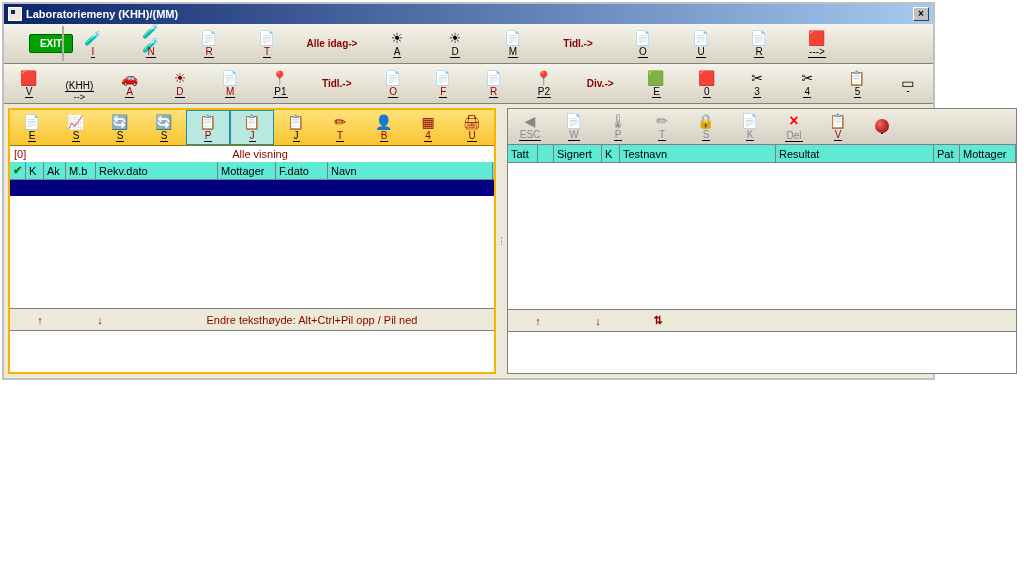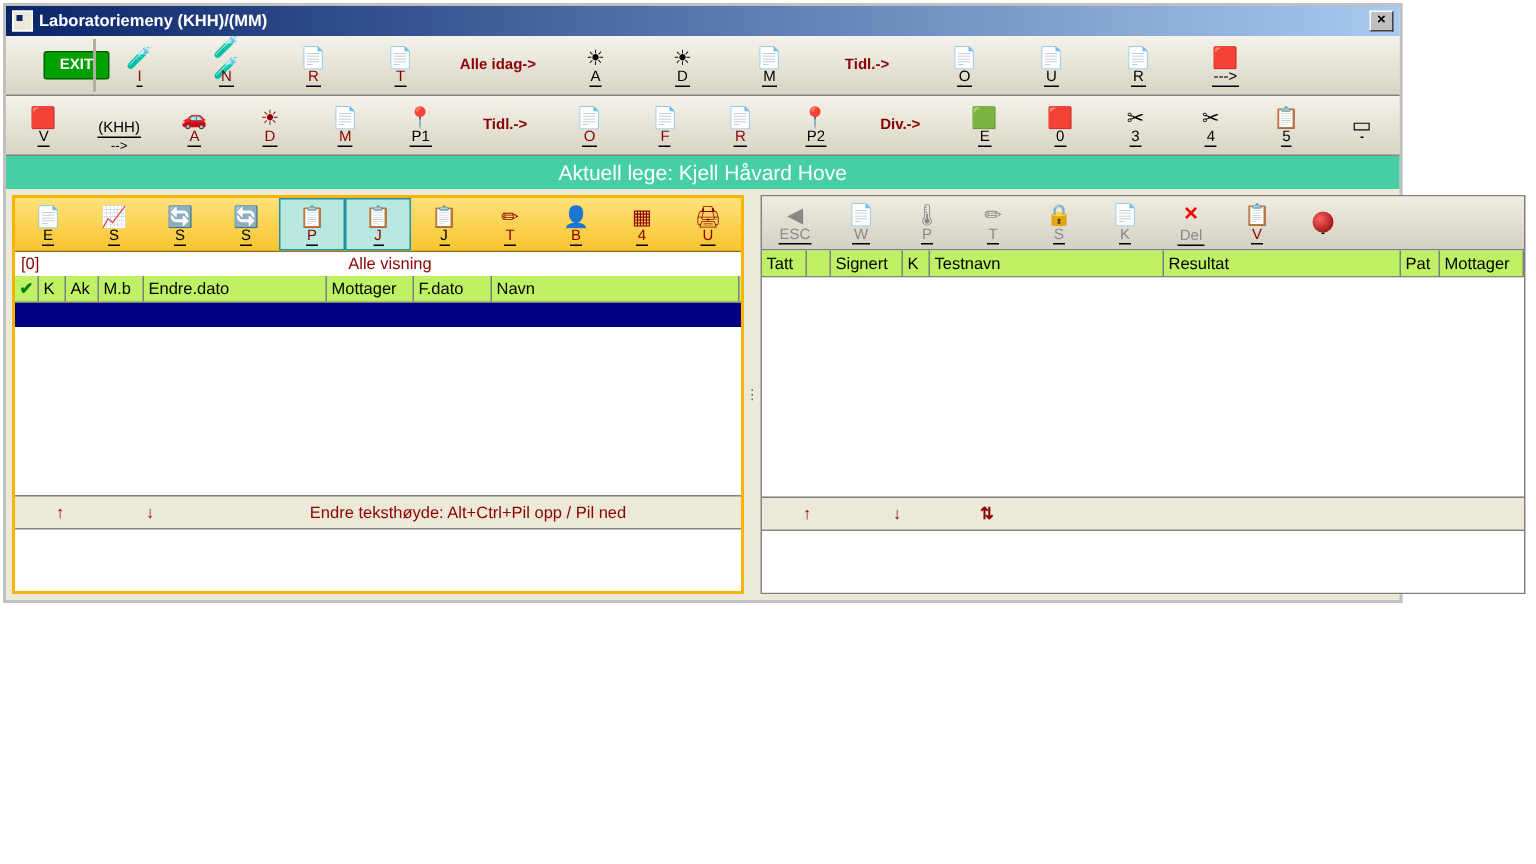--- a/index.html
+++ b/index.html
@@ -27,21 +27,21 @@
   .pane{border:1px solid #808080;background:#fff;}
   .pane.left{width:490px;border:2px solid #f8b400;}
   .pane.right{flex:1;}
   .subtoolbar{display:flex;height:36px;background:linear-gradient(to bottom,#ffe27a,#f8c430);border-bottom:1px solid #a07000;}
   .subtoolbar.gray{background:linear-gradient(to bottom,#f0ede0,#d4d0c4);border-bottom:1px solid #808080;}
   .st-btn{width:44px;display:flex;flex-direction:column;align-items:center;justify-content:center;font-size:10px;cursor:pointer;border:1px solid transparent;}
   .st-btn.sel{background:#b8e8e0;border:1px solid #2090a0;}
   .st-btn .ic{height:16px;font-size:14px;}
   .st-btn.red{color:#8b0000;}
   .st-btn.gray-dis{color:#888;}
-  .gridhead{background:#bef264;border-bottom:1px solid #808080;display:flex;align-items:center;height:18px;}
+  .gridhead{background:#5eead4;border-bottom:1px solid #808080;display:flex;align-items:center;height:18px;}
   .gridhead .cell{border-right:1px solid #808080;padding:1px 3px;font-size:11px;height:100%;display:flex;align-items:center;}
   .title-row{color:#8b0000;font-size:11px;display:flex;align-items:center;padding:0 4px;height:16px;}
   .title-row .count{width:16px;}
   .title-row .vv{flex:1;text-align:center;}
   .datarow{background:#000080;height:16px;}
   .gridbody{height:128px;background:#fff;overflow:auto;}
   .paging{display:flex;align-items:center;height:22px;border-top:1px solid #808080;background:#ece9d8;}
   .paging .arrow{width:60px;text-align:center;color:#8b0000;font-weight:bold;cursor:pointer;}
   .paging .hint{color:#8b0000;flex:1;text-align:center;}
   .footerarea{height:42px;background:#fff;border-top:1px solid #808080;}
@@ -191,21 +191,20 @@
         <span class="ic">📋</span>
         <span class="tb-lbl">5</span>
       </div>
       <div class="tb-btn ">
         <span class="ic">▭</span>
         <span class="tb-lbl"></span>
       </div>
       <div id="tb2c" style="display: contents;"></div>
   </div>
 
-  <div class="banner">Aktuell lege: Kjell Håvard  Hove</div>
 
   <div class="panes">
 
     <div class="pane left">
       <div class="subtoolbar" id="lt-tools">
           <div class="st-btn">
             <span class="ic">📄</span>
             <span class="tb-lbl">E</span>
           </div>
           <div class="st-btn">
@@ -251,21 +250,21 @@
         </div>
       <div class="title-row">
         <span class="count">[0]</span>
         <span class="vv">Alle visning</span>
       </div>
       <div class="gridhead" id="lt-head">
           <div class="cell" style="width: 16px; color: rgb(0, 128, 0); font-weight: bold;">✔</div>
           <div class="cell" style="width: 18px;">K</div>
           <div class="cell" style="width: 22px;">Ak</div>
           <div class="cell" style="width: 30px;">M.b</div>
-          <div class="cell" style="width: 122px;">Endre.dato</div>
+          <div class="cell" style="width: 122px;">Rekv.dato</div>
           <div class="cell" style="width: 58px;">Mottager</div>
           <div class="cell" style="width: 52px;">F.dato</div>
           <div class="cell" style="width: 165px;">Navn</div>
         </div>
       <div class="gridbody">
         <div class="datarow"></div>
       </div>
       <div class="paging">
         <span class="arrow">↑</span>
         <span class="arrow">↓</span>

